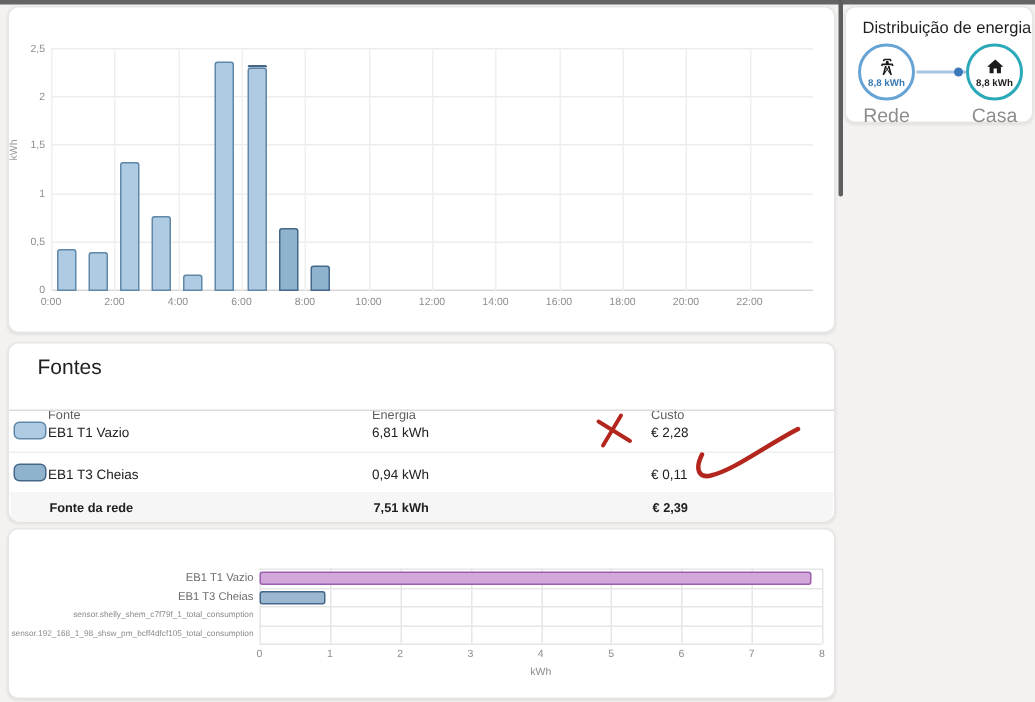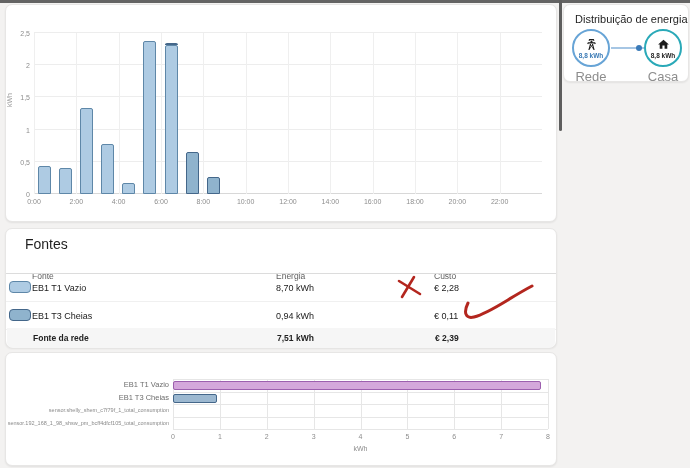--- a/index.html
+++ b/index.html
@@ -43,21 +43,21 @@
     display:flex;flex-direction:column;align-items:center;justify-content:center;}
   .circle svg{display:block;}
   .circle .val{font-size:6.5px;margin-top:1px;font-weight:700;white-space:nowrap;}
   .node-label{display:block;text-align:center;font-size:13px;color:#8d8d8d;margin-top:2px;}
   .flow-line{position:absolute;left:47px;top:42px;width:33px;height:2px;background:#a6c6e4;}
   .flow-dot{position:absolute;left:72px;top:39.5px;width:6px;height:6px;border-radius:50%;background:#3a7ab8;}
 
   
   .src-header{position:absolute;left:0;right:0;top:30px;height:14px;font-size:8.5px;color:#5e5e5e;margin-top:12px;}
   .src-header span,.src-row span,.total-row span{position:absolute;white-space:nowrap;}
-  .col-name{left:26px;} .col-energy{left:270px;} .col-cost{left:428px;}
+  .col-name{left:26px;} .col-energy{left:242px;} .col-cost{left:428px;}
   .header-divider{position:absolute;left:0;right:0;top:44px;height:1px;background:#dcdcdc;}
   .src-rows{position:absolute;left:0;right:0;top:45px;}
   .src-row{position:relative;height:27px;border-bottom:1px solid #f0f0f0;font-size:9px;color:#212121;}
   .src-row span{top:50%;transform:translateY(-50%);}
   .swatch{position:absolute;left:3px;top:7px;width:22px;height:12px;border-radius:4px;border:1px solid;box-sizing:border-box;}
   .total-row{position:absolute;left:1px;right:1px;top:99px;height:20px;background:#f6f6f6;
     border-radius:0 0 6px 6px;font-size:8.5px;font-weight:700;color:#212121;}
   .total-row span{top:50%;transform:translateY(-50%);}
 
   
@@ -163,21 +163,21 @@
   <div class="src-header">
     <span class="col-name">Fonte</span>
     <span class="col-energy">Energia</span>
     <span class="col-cost">Custo</span>
   </div>
   <div class="header-divider"></div>
   <div class="src-rows" id="src-rows">
       <div class="src-row">
         <div class="swatch" style="background: rgb(174, 203, 227); border-color: rgb(94, 135, 168);"></div>
         <span class="col-name">EB1 T1 Vazio</span>
-        <span class="col-energy">8,70 kWh</span>
+        <span class="col-energy">6,81 kWh</span>
         <span class="col-cost">€ 2,28</span>
       </div>
       <div class="src-row">
         <div class="swatch" style="background: rgb(143, 179, 205); border-color: rgb(68, 103, 138);"></div>
         <span class="col-name">EB1 T3 Cheias</span>
         <span class="col-energy">0,94 kWh</span>
         <span class="col-cost">€ 0,11</span>
       </div>
     </div>
   <div class="total-row">

